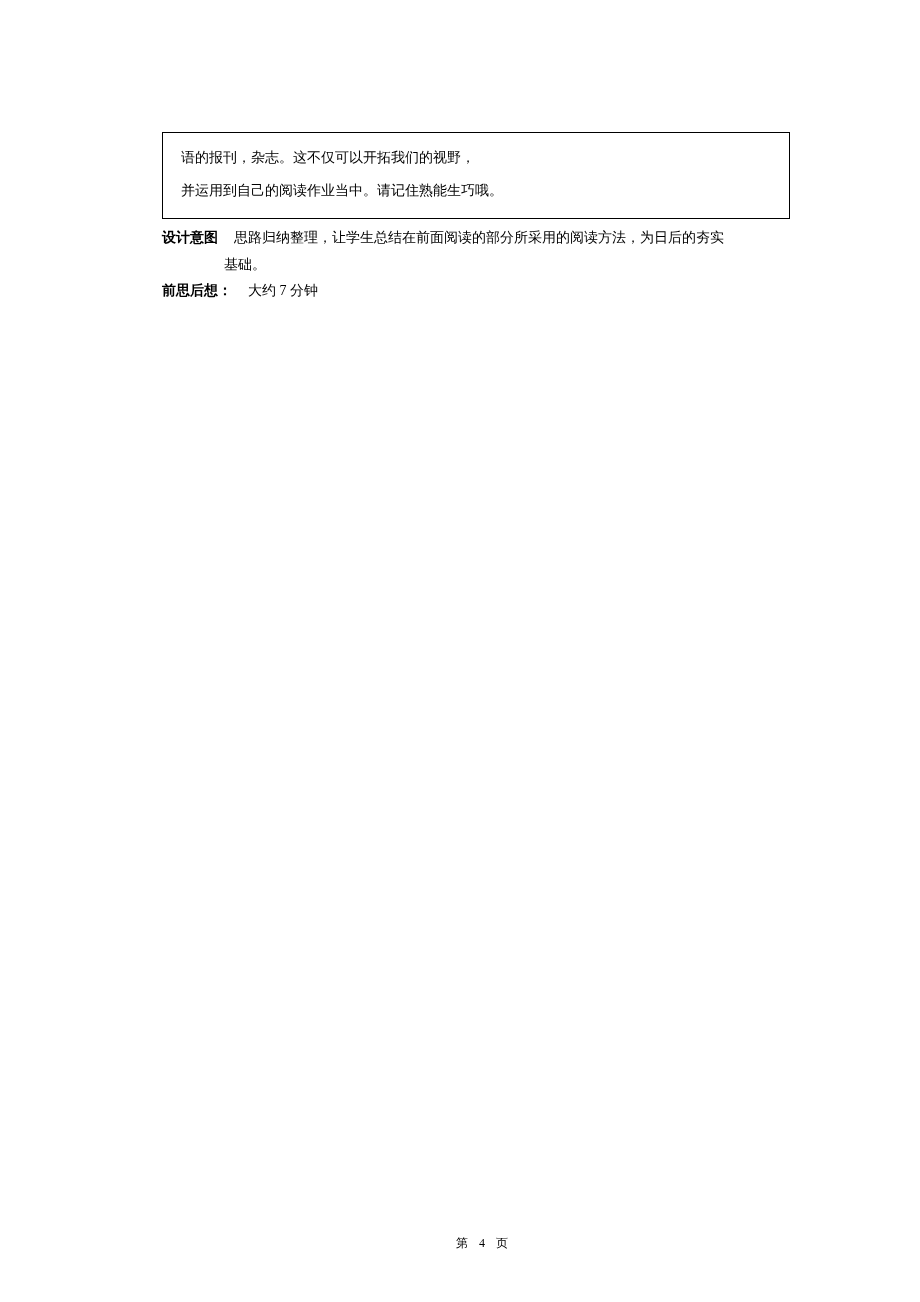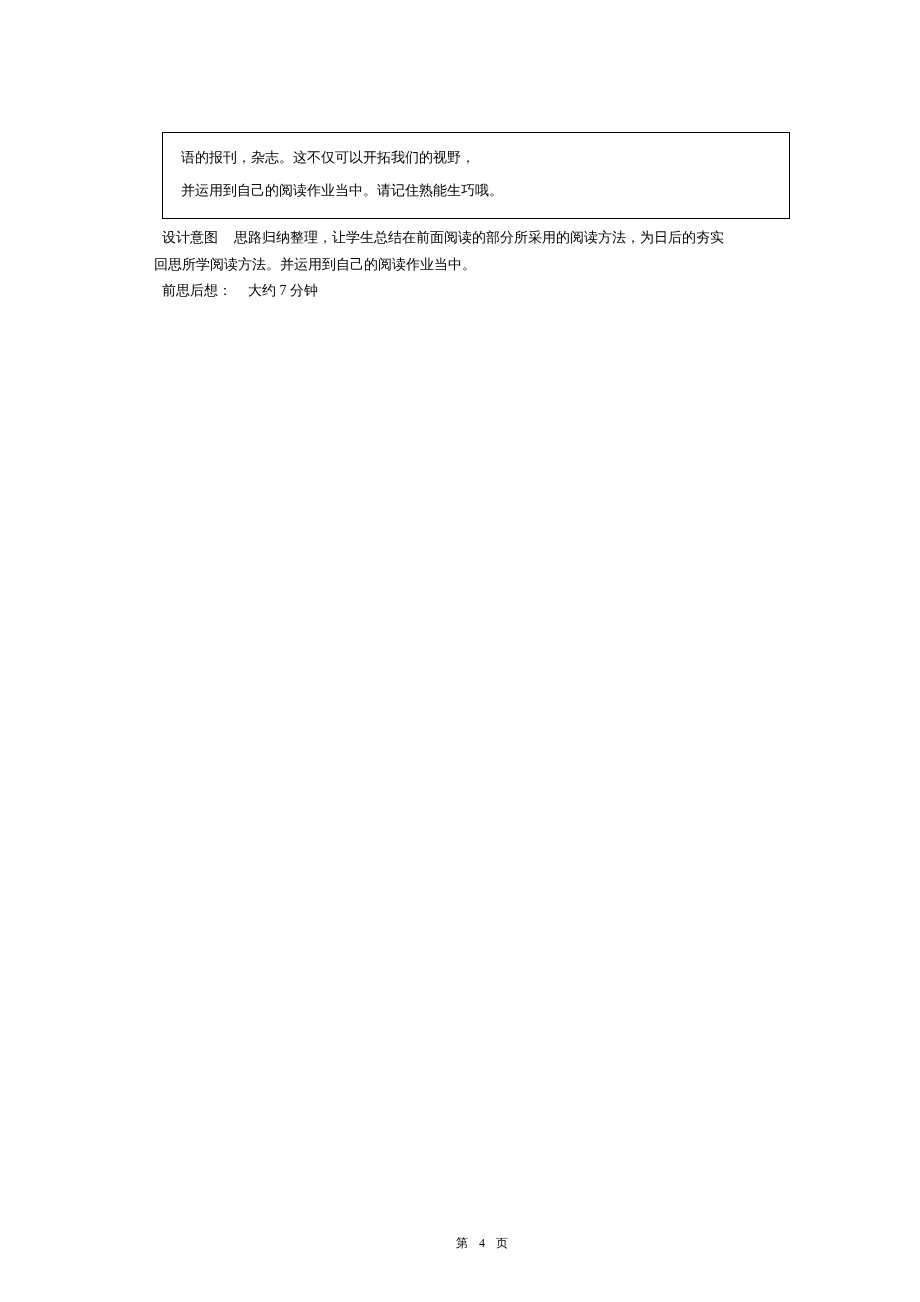--- a/index.html
+++ b/index.html
@@ -21,21 +21,21 @@
       padding: 12px 18px 14px 18px;
       margin-bottom: 6px;
     }
     .box p {
       margin: 0 0 6px 0;
     }
     .box p:last-child { margin-bottom: 0; }
     .content-line {
       margin: 0 0 0 0;
     }
-    .bold { font-weight: normal; }
+    .bold { font-weight: bold; }
     .indent-line {
       padding-left: 70px;
     }
     .footer {
       position: absolute;
       bottom: 55px;
       left: 0;
       width: 100%;
       text-align: center;
       font-size: 12px;
@@ -48,24 +48,24 @@
 <div class="page">
 
   <div class="box">
     <p>语的报刊，杂志。这不仅可以开拓我们的视野，</p>
     <p>并运用到自己的阅读作业当中。请记住熟能生巧哦。</p>
   </div>
 
   <p class="content-line">
     <span class="bold">设计意图</span><span>思路归纳整理，让学生总结在前面阅读的部分所采用的阅读方法，为日后的夯实</span>
   </p>
+  <p class="content-line indent-line">基础。</p>
 
 
 
-  <p class="content-line">回思所学阅读方法。并运用到自己的阅读作业当中。</p>
 
 
   <p class="content-line">
     <span class="bold">前思后想：</span><span>大约 7 分钟</span>
   </p>
 
 </div>
 
 <div class="footer">第 4 页</div>
 

